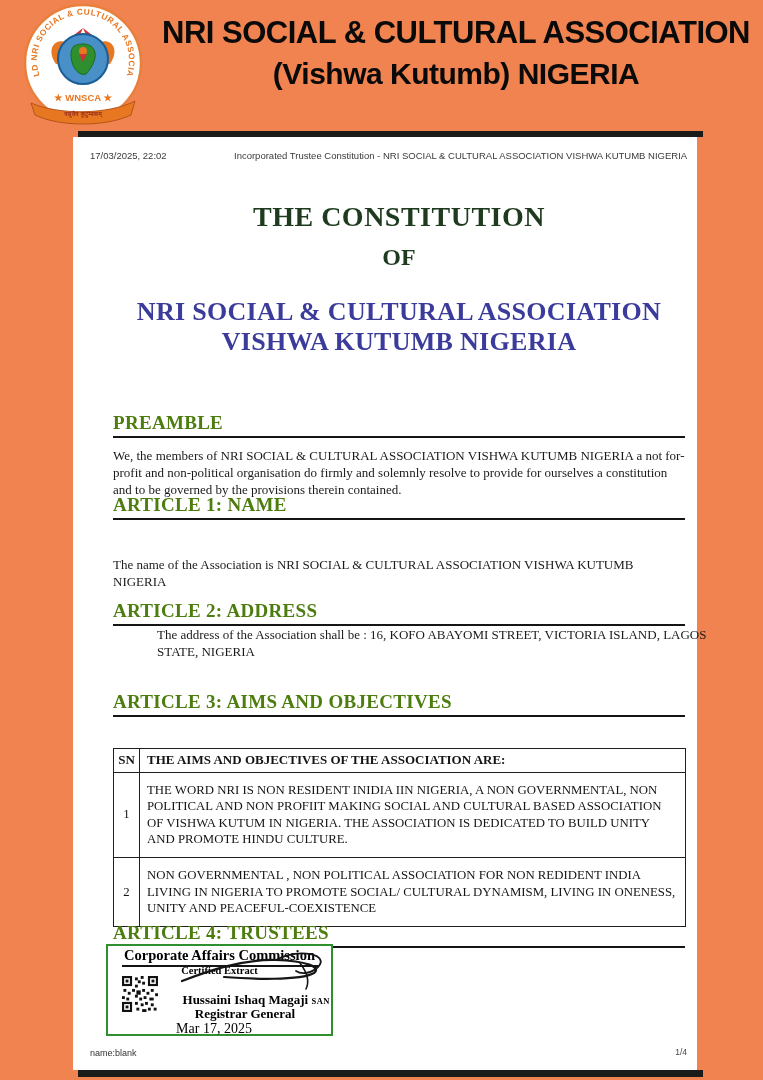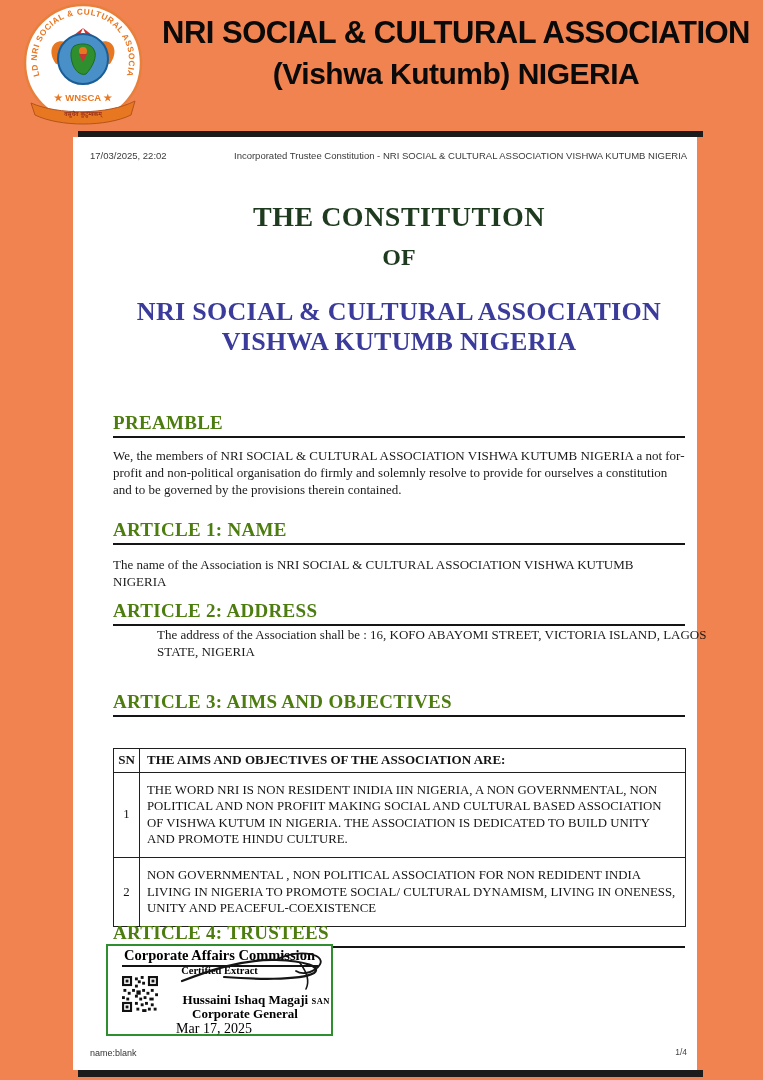--- a/index.html
+++ b/index.html
@@ -39,21 +39,21 @@
   .doc-title2 { top:107px; font-size:24px; color:#1F3B1F; }
   .org-title  { top:160px; font-size:26px; line-height:30px; color:#3B3B9B; letter-spacing:0.3px; }
 
   .h {
     position:absolute; left:40px; width:572px;
     font-weight:bold; font-size:19px; line-height:18px; color:#4d7c0f;
     letter-spacing:0.3px;
     border-bottom:2.5px solid #151515; padding-bottom:4px;
   }
   .h-preamble { top:277px; }
-  .h-a1 { top:384px; }
+  .h-a1 { top:359px; }
   .h-a2 { top:465px; }
   .h-a3 { top:556px; }
   .h-a4 { top:787px; }
 
   .p {
     position:absolute; left:40px;
     font-size:13px; line-height:17px; color:#1a1a1a;
   }
   .p-preamble { top:310px; width:572px; }
   .p-a1 { top:419px; width:545px; }
@@ -215,19 +215,19 @@
     <svg class="sig" viewBox="0 0 152 40">
       <path d="M2,30 C28,20 62,8 96,9 C126,10 142,16 134,22 C120,30 70,28 44,26" fill="none" stroke="#151515" stroke-width="2.2" stroke-linecap="round"></path>
       <path d="M96,9 C120,-4 150,4 138,16 C132,22 122,24 116,20" fill="none" stroke="#151515" stroke-width="1.8" stroke-linecap="round"></path>
       <path d="M120,12 C126,20 130,30 126,38" fill="none" stroke="#151515" stroke-width="1.6" stroke-linecap="round"></path>
     </svg>
 
     <div class="stamp-name">
       <span>Hussaini Ishaq Magaji</span>
       <span class="sfx">SAN</span>
     </div>
-    <div class="stamp-title2">Corporate General</div>
+    <div class="stamp-title2">Registrar General</div>
     <div class="stamp-date">Mar 17, 2025</div>
   </div>
 
   <div class="foot-left">name:blank</div>
   <div class="foot-right">1/4</div>
 </div>
 
 </body></html>

